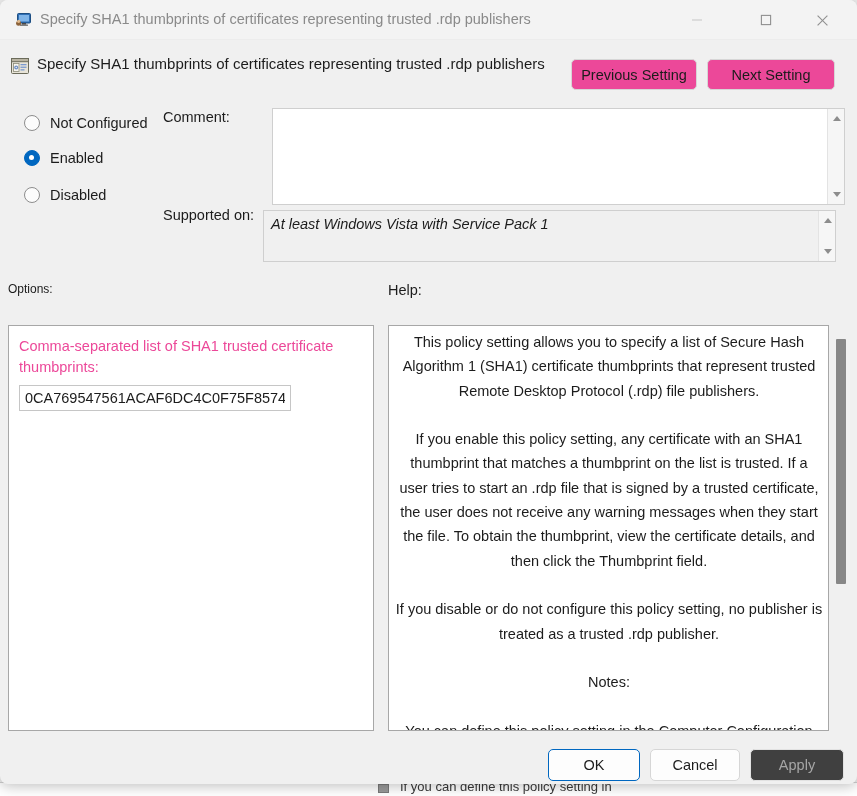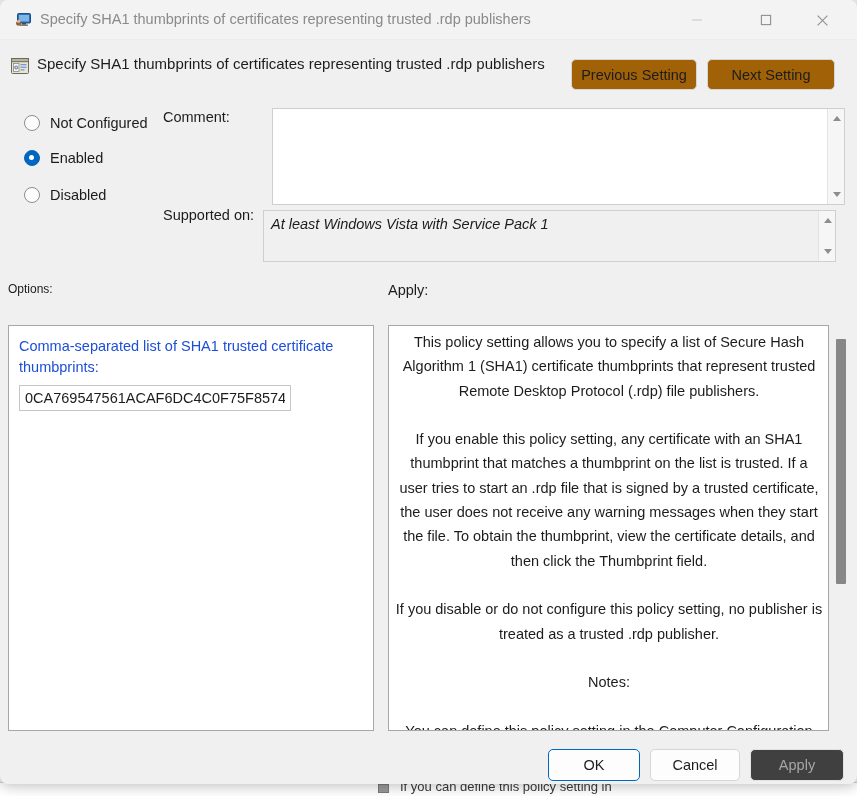--- a/index.html
+++ b/index.html
@@ -94,21 +94,21 @@
     position: absolute;
     left: 37px; top: 55px;
     font-size: 15px;
     color: #1c1c1c;
     white-space: nowrap;
   }
   .navbtn {
     position: absolute;
     top: 59px;
     height: 31px;
-    background: #a16207;
+    background: #ec4899;
     border: 1px solid #d6d6d6;
     border-radius: 5px;
     font-family: "Liberation Sans", sans-serif;
     font-size: 14.5px;
     color: #1c1c1c;
     cursor: default;
     padding: 0;
   }
   #btn-prev-setting { left: 571px; width: 126px; }
   #btn-next-setting { left: 707px; width: 128px; }
@@ -237,21 +237,21 @@
     left: 8px; top: 325px;
     width: 366px; height: 406px;
     background: #ffffff;
     border: 1px solid #a7a7a7;
   }
   #options-field-label {
     position: absolute;
     left: 10px; top: 10px;
     width: 340px;
     font-size: 14.5px;
-    color: #1d4ed8;
+    color: #ec4899;
     line-height: 21px;
   }
   #thumbprint-input {
     position: absolute;
     left: 10px; top: 59px;
     width: 272px; height: 26px;
     background: #ffffff;
     border: 1px solid #c6c6c6;
     font-family: "Liberation Sans", sans-serif;
     font-size: 14.5px;
@@ -419,21 +419,21 @@
       <div class="cls-arrow up">
         <span class="tri up"></span>
       </div>
       <div class="cls-arrow down">
         <span class="tri down"></span>
       </div>
     </div>
   </div>
 
   <span id="label-options">Options:</span>
-  <span id="label-help">Apply:</span>
+  <span id="label-help">Help:</span>
 
   <div id="options-panel">
     <div id="options-field-label">Comma-separated list of SHA1 trusted certificate thumbprints:</div>
     <input id="thumbprint-input" type="text" value="0CA769547561ACAF6DC4C0F75F8574666B" style="">
   </div>
 
   <div id="help-panel">
     <div id="help-text">This policy setting allows you to specify a list of Secure Hash Algorithm 1 (SHA1) certificate thumbprints that represent trusted Remote Desktop Protocol (.rdp) file publishers.
 
 If you enable this policy setting, any certificate with an SHA1 thumbprint that matches a thumbprint on the list is trusted. If a user tries to start an .rdp file that is signed by a trusted certificate, the user does not receive any warning messages when they start the file. To obtain the thumbprint, view the certificate details, and then click the Thumbprint field.

